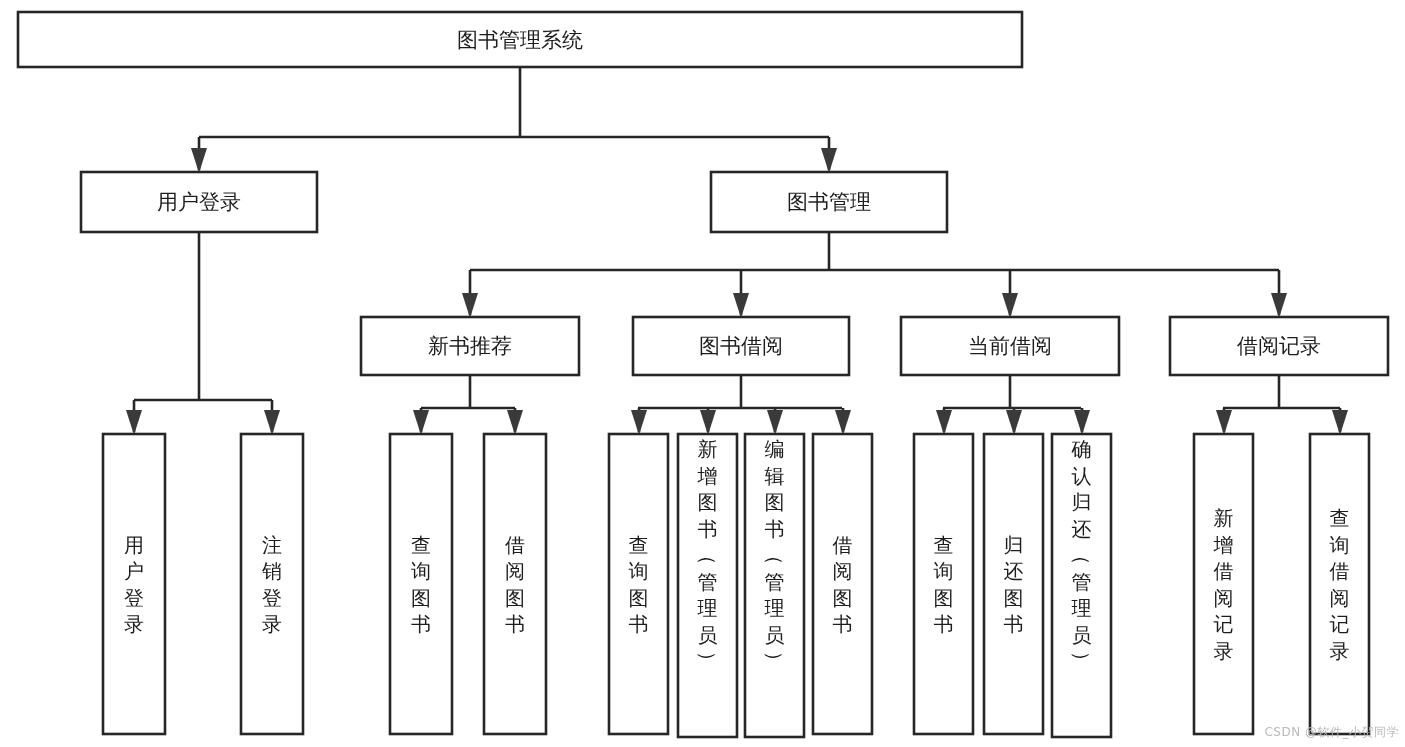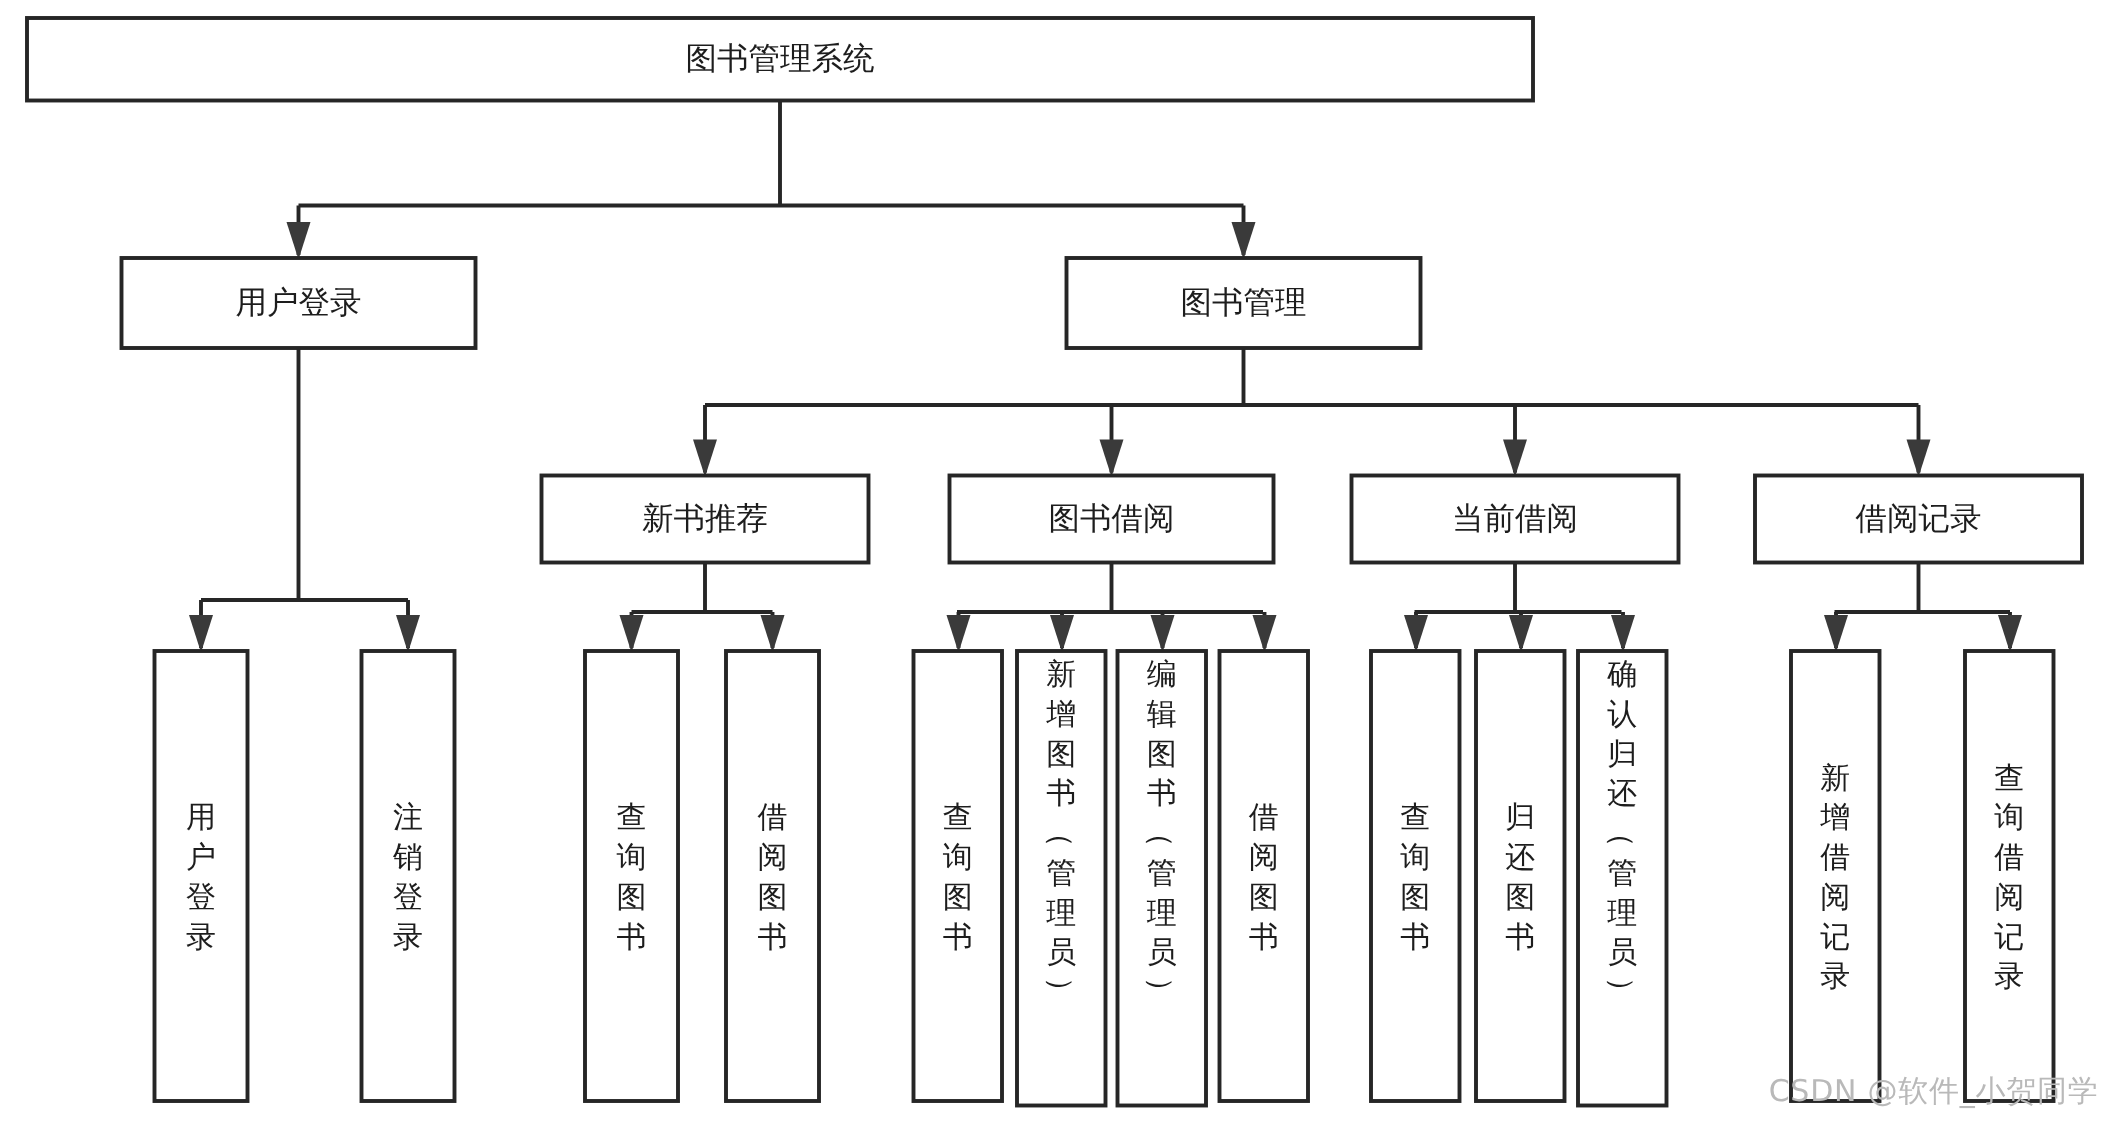--- a/index.html
+++ b/index.html
@@ -51,21 +51,21 @@
     font-family: "DejaVu Sans", "Liberation Sans", sans-serif;
     fill: #1d1d1d;
     font-size: 20px;
     text-anchor: middle;
   }
   .watermark {
     position: absolute;
     right: 6px;
     bottom: 6px;
     font-family: "DejaVu Sans", "Liberation Sans", sans-serif;
-    font-size: 20px;
+    font-size: 12px;
     color: #b9b9b9;
     letter-spacing: 0.5px;
     white-space: nowrap;
     user-select: none;
   }
 </style>
 </head>
 <body>
 
 <div id="diagram-root">

